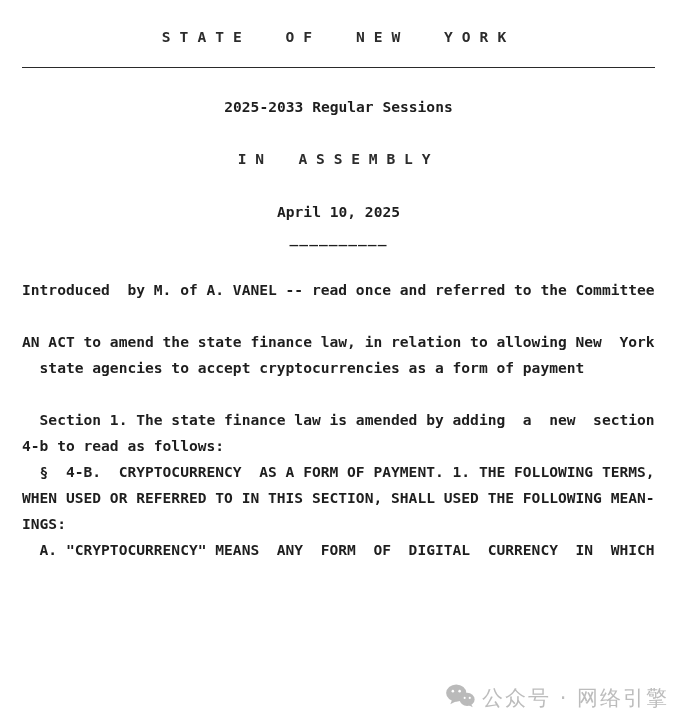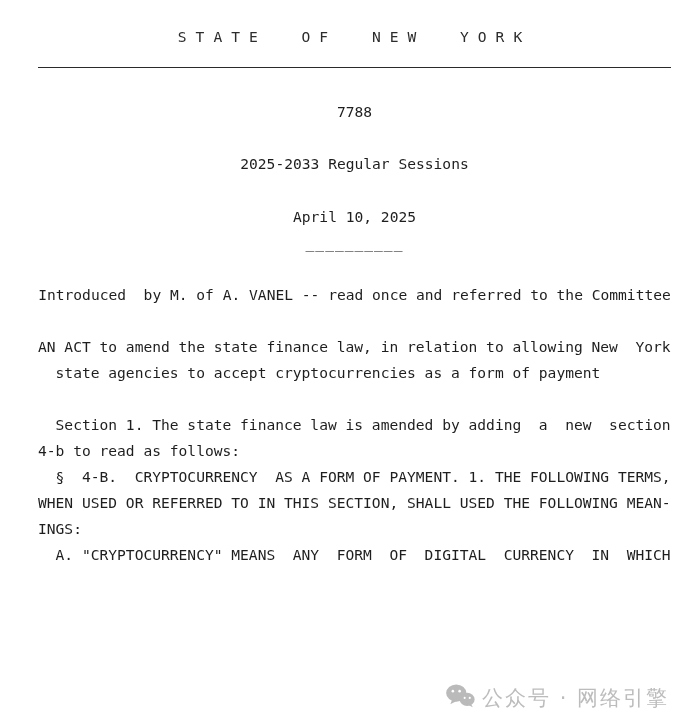--- a/index.html
+++ b/index.html
@@ -11,23 +11,24 @@
     position: relative;
     width: 674px;
     height: 726px;
     background: #ffffff;
     overflow: hidden;
     font-family: "DejaVu Sans Mono", "Liberation Mono", monospace;
     color: #1e1e1e;
   }
   .doc-column {
     position: absolute;
-    left: 38px;
+    left: 22px;
     top: 0;
     width: 633px;
+    font-weight: bold;
   }
   .line {
     white-space: pre;
     font-size: 14.6px;
     line-height: 26px;
     height: 26px;
   }
   .centered { text-align: center; }
   .spaced-caps {
     letter-spacing: 9px;
@@ -43,21 +44,21 @@
   .top-rule {
     height: 0;
     border-bottom: 1.6px solid #2a2a2a;
     margin-top: 17px;
   }
   .bill-number { margin-top: 31px; }
   .session-line { margin-top: 26px; }
   .chamber-header { margin-top: 26px; }
   .date-line { margin-top: 27px; text-align: center; }
   .short-rule { margin-top: 0; letter-spacing: 1px; }
-  .body-block { margin-top: 26px; text-align: center; }
+  .body-block { margin-top: 26px; }
   .para-start { margin-top: 26px; }
   .watermark {
     position: absolute;
     top: 683px;
     right: 5px;
     display: flex;
     align-items: flex-start;
     gap: 7px;
     opacity: 0.72;
     pointer-events: none;
@@ -76,24 +77,24 @@
 </head>
 <body>
 
 <div class="page">
   <div class="doc-column">
 
     <div class="line centered spaced-caps state-header">STATE OF NEW YORK</div>
 
     <div class="top-rule"></div>
 
-    <div class="line centered bill-number">7788</div>
 
     <div class="line centered session-line">2025-2033 Regular Sessions</div>
 
+    <div class="line centered spaced-caps-narrow chamber-header">IN ASSEMBLY</div>
 
     <div class="line centered date-line">April 10, 2025</div>
 
     <div class="line centered short-rule">__________</div>
 
     <div class="body-block">
       <div class="line">Introduced  by M. of A. VANEL -- read once and referred to the Committee</div>
     </div>
 
     <div class="para-start">

